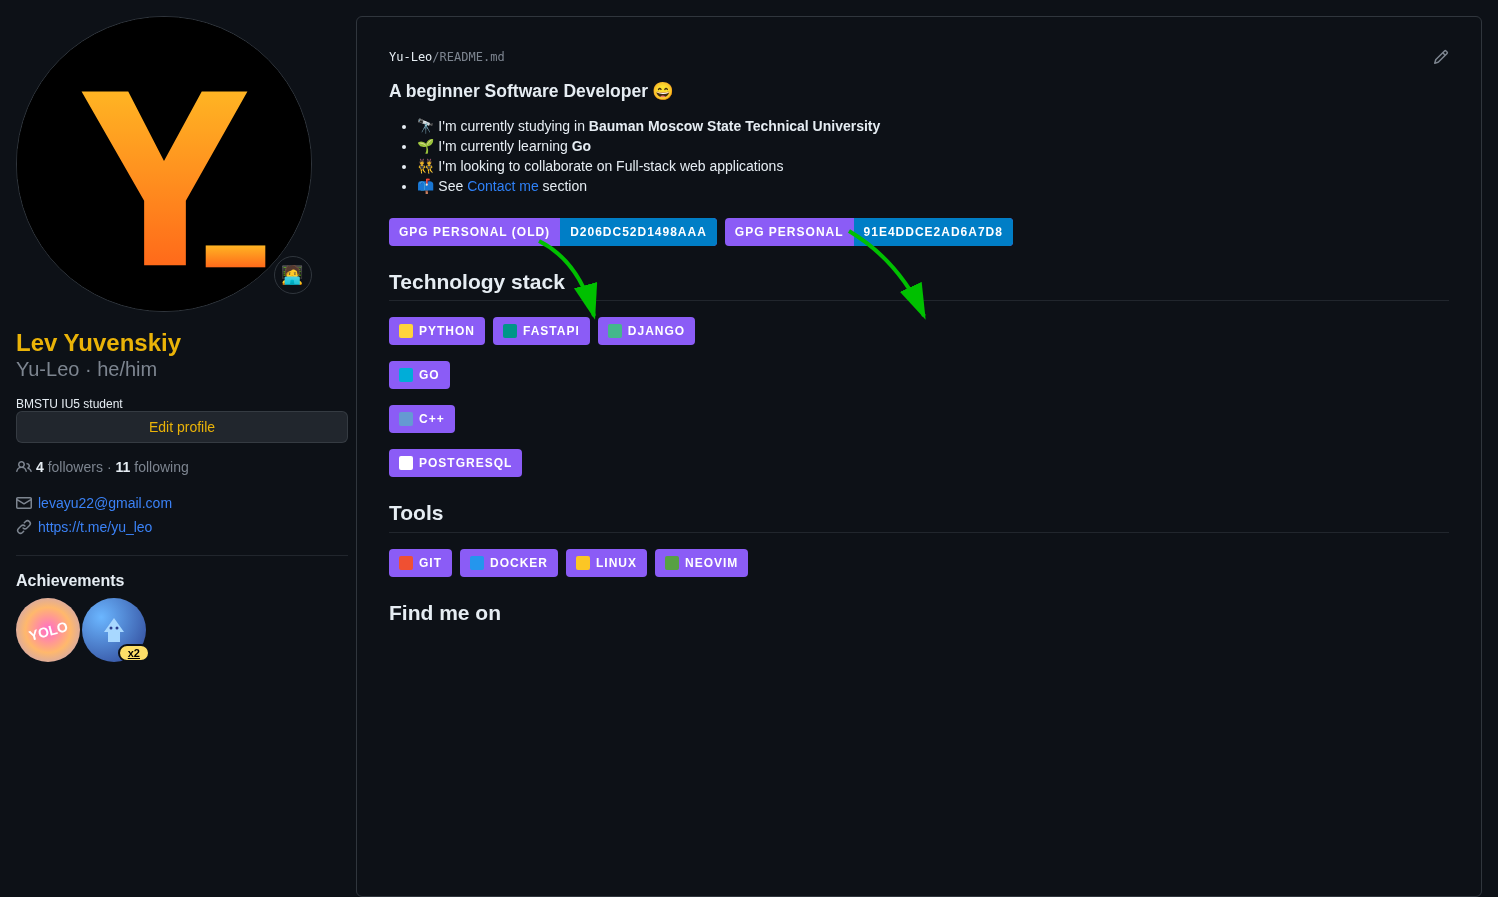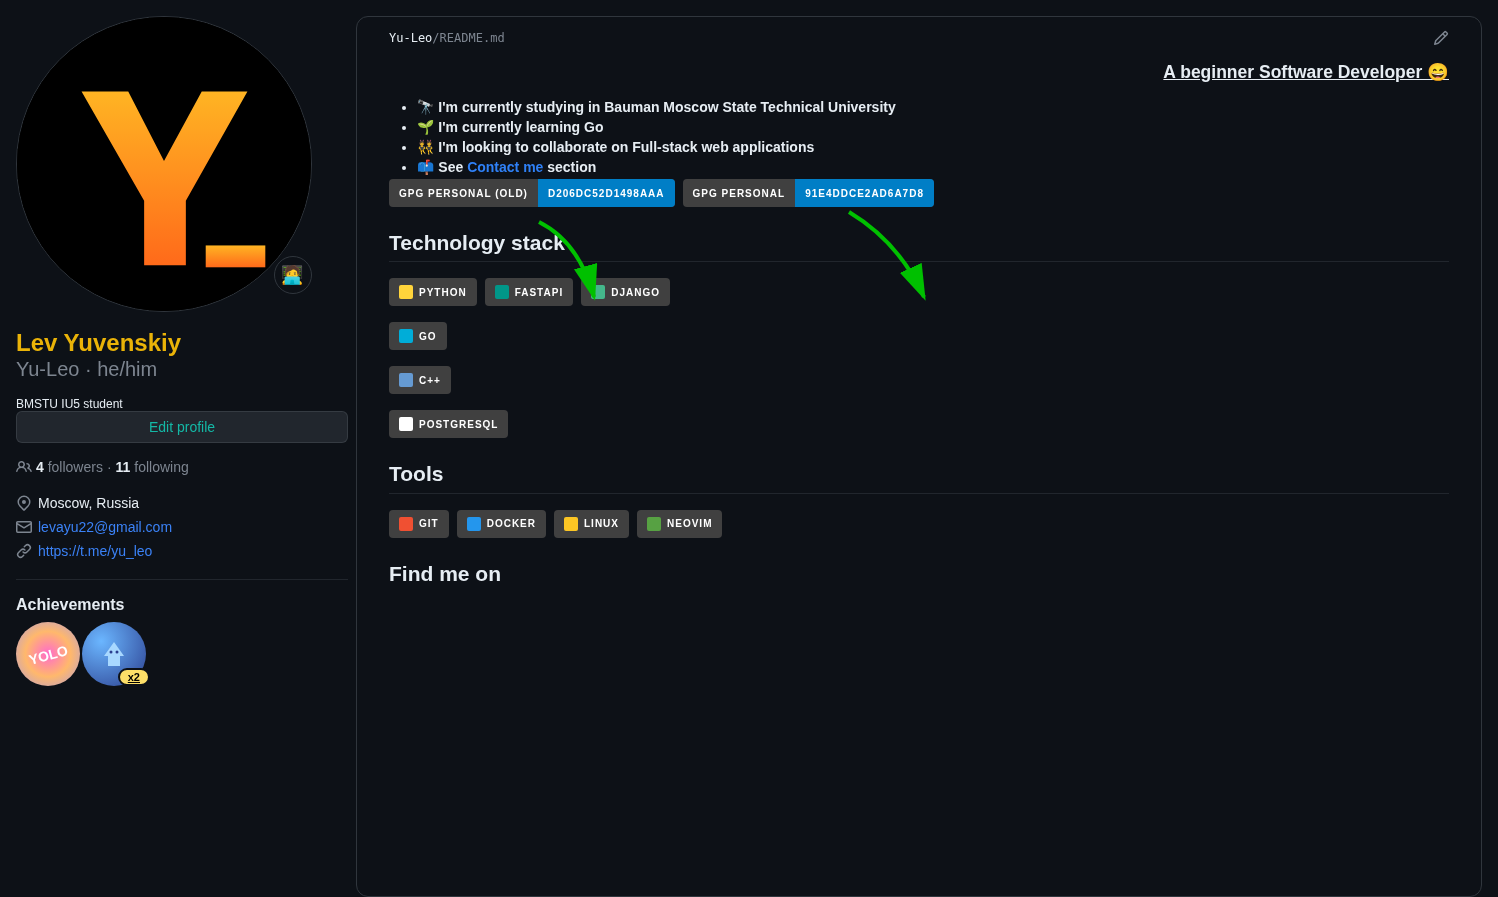--- a/index.html
+++ b/index.html
@@ -30,21 +30,21 @@
   width: 38px; height: 38px; border-radius: 50%;
   background: #0d1117; border: 1px solid #30363d;
   display: flex; align-items: center; justify-content: center;
   font-size: 18px;
 }
 .profile-name { font-size: 24px; font-weight: 600; line-height: 1.25; color: #eab308; }
 .profile-username { font-size: 20px; font-weight: 300; color: #7d8590; margin-bottom: 16px; }
 .profile-bio { font-size: 12px; margin-bottom: 0; }
 .edit-btn {
   width: 100%; padding: 5px 16px; font-size: 14px;
-  color: #14b8a6; background: #21262d; border: 1px solid rgba(240,246,252,0.1);
+  color: #eab308; background: #21262d; border: 1px solid rgba(240,246,252,0.1);
   border-radius: 6px; cursor: pointer; margin-bottom: 16px; line-height: 20px;
 }
 .follow-line { display: flex; align-items: center; gap: 4px; color: #7d8590; margin-bottom: 16px; }
 .follow-line a { color: #7d8590; text-decoration: none; }
 .follow-line b { color: #e6edf3; font-weight: 600; }
 .vcard-details { list-style: none; margin-bottom: 16px; }
 .vcard-details li { display: flex; align-items: center; gap: 6px; padding: 4px 0; color: #e6edf3; font-size: 14px; }
 .vcard-details li a { color: #3b82f6; text-decoration: none; }
 .divider { border: none; border-top: 1px solid #21262d; margin: 16px 0; }
 .achievements-title { font-size: 16px; font-weight: 600; margin-bottom: 8px; }
@@ -55,47 +55,47 @@
 }
 .ach-yolo { background: radial-gradient(circle, #ff6bcb 0%, #ffb86c 50%, #b19cd9 100%); }
 .ach-shark { background: radial-gradient(circle at 30% 30%, #6bb6ff 0%, #2b3f8f 100%); }
 .ach-count {
   position: absolute; bottom: 0; right: -4px;
   background: #fddf68; color: #000; font-size: 11px; font-weight: 600;
   padding: 1px 8px; border-radius: 10px; border: 2px solid #0d1117; text-decoration: underline;
 }
 .main {
   flex: 1; margin-top: 16px;
-  border: 1px solid #30363d; border-radius: 12px;
-  padding: 13px 32px;
+  border: 1px solid #30363d; border-radius: 6px;
+  padding: 32px 32px;
   min-width: 0;
 }
 .readme-header { display: flex; align-items: center; justify-content: space-between; margin-bottom: 16px; font-size: 12px; }
 .readme-path { font-family: ui-monospace, SFMono-Regular, monospace; font-size: 12px; color: #7d8590; }
 .readme-path a { color: #e6edf3; text-decoration: none; }
 .readme-path .ext { color: #7d8590; }
 .readme-body h1 {
   font-size: 2em; font-weight: 600; padding-bottom: 0.3em;
   border-bottom: 1px solid #21262d; margin-bottom: 16px;
 }
 .readme-body h2 {
   font-size: 1.5em; font-weight: 600; padding-bottom: 0.3em;
   border-bottom: 1px solid #21262d; margin-top: 24px; margin-bottom: 16px;
 }
 .readme-body h3 { font-size: 1.25em; font-weight: 600; margin-bottom: 16px; }
 .readme-body .hi { text-align: center; border: none; }
-.readme-body .subtitle { text-align: right; margin-bottom: 16px; text-decoration: underline; }
-.readme-body ul { padding-left: 2em; margin-bottom: 4px; font-weight: bold; }
+.readme-body .subtitle { text-align: left; margin-bottom: 16px; }
+.readme-body ul { padding-left: 2em; margin-bottom: 24px; }
 .readme-body ul li { margin-bottom: 4px; }
 .readme-body a.link { color: #2f81f7; text-decoration: none; }
 .badge-row { display: flex; flex-wrap: wrap; gap: 8px; margin-bottom: 16px; }
 .badge {
   display: inline-flex; align-items: center;
-  background: #404040; border-radius: 4px; overflow: hidden;
-  font-family: Verdana, Geneva, sans-serif; font-size: 10px; font-weight: 700;
+  background: #8b5cf6; border-radius: 4px; overflow: hidden;
+  font-family: Verdana, Geneva, sans-serif; font-size: 12px; font-weight: 700;
   letter-spacing: 1px; text-transform: uppercase; height: 28px;
 }
 .badge .bl { padding: 0 10px; color: #fff; display: flex; align-items: center; height: 100%; gap: 6px; }
 .badge .br { padding: 0 10px; background: #007ec6; color: #fff; display: flex; align-items: center; height: 100%; }
 .badge .ico { width: 14px; height: 14px; display: inline-flex; align-items: center; justify-content: center; font-style: normal; }
 .icon { width: 16px; height: 16px; fill: #7d8590; flex-shrink: 0; }
 .pencil-icon { fill: #7d8590; }
 .arrow { position: absolute; pointer-events: none; z-index: 10; }
 .readme-inner { position: relative; }
 </style>
@@ -131,26 +131,20 @@
     <svg class="icon" viewBox="0 0 16 16">
         <path d="M2 5.5a3.5 3.5 0 1 1 5.898 2.549 5.508 5.508 0 0 1 3.034 4.084.75.75 0 1 1-1.482.235 4 4 0 0 0-7.9 0 .75.75 0 0 1-1.482-.236A5.507 5.507 0 0 1 3.102 8.05 3.493 3.493 0 0 1 2 5.5ZM11 4a3.001 3.001 0 0 1 2.22 5.018 5.01 5.01 0 0 1 2.56 3.012.749.749 0 0 1-.885.954.752.752 0 0 1-.549-.514 3.507 3.507 0 0 0-2.522-2.372.75.75 0 0 1-.574-.73v-.352a.75.75 0 0 1 .416-.672A1.5 1.5 0 0 0 11 5.5.75.75 0 0 1 11 4Zm-5.5-.5a2 2 0 1 0-.001 3.999A2 2 0 0 0 5.5 3.5Z"></path>
       </svg>
     <a href="#"><b>4</b> <span>followers</span></a>
     <span>·</span>
     <a href="#"><b>11</b> <span>following</span></a>
   </div>
   <ul class="vcard-details">
     <li>
       <svg class="icon" viewBox="0 0 16 16">
-          <path d="m12.596 11.596-3.535 3.536a1.5 1.5 0 0 1-2.122 0l-3.535-3.536a6.5 6.5 0 1 1 9.192-9.193 6.5 6.5 0 0 1 0 9.193Zm-1.06-8.132v-.001a5 5 0 1 0-7.072 7.072L8 14.07l3.536-3.534a5 5 0 0 0 0-7.072ZM8 9a2 2 0 1 1-.001-3.999A2 2 0 0 1 8 9Z"></path>
-        </svg>
-      <span>Moscow, Russia</span>
-    </li>
-    <li>
-      <svg class="icon" viewBox="0 0 16 16">
           <path d="M1.75 2h12.5c.966 0 1.75.784 1.75 1.75v8.5A1.75 1.75 0 0 1 14.25 14H1.75A1.75 1.75 0 0 1 0 12.25v-8.5C0 2.784.784 2 1.75 2ZM1.5 12.251c0 .138.112.25.25.25h12.5a.25.25 0 0 0 .25-.25V5.809L8.38 9.397a.75.75 0 0 1-.76 0L1.5 5.809v6.442Zm13-8.181v-.32a.25.25 0 0 0-.25-.25H1.75a.25.25 0 0 0-.25.25v.32L8 7.88Z"></path>
         </svg>
       <a href="#">levayu22@gmail.com</a>
     </li>
     <li>
       <svg class="icon" viewBox="0 0 16 16">
           <path d="m7.775 3.275 1.25-1.25a3.5 3.5 0 1 1 4.95 4.95l-2.5 2.5a3.5 3.5 0 0 1-4.95 0 .751.751 0 0 1 .018-1.042.751.751 0 0 1 1.042-.018 1.998 1.998 0 0 0 2.83 0l2.5-2.5a2.002 2.002 0 0 0-2.83-2.83l-1.25 1.25a.751.751 0 0 1-1.042-.018.751.751 0 0 1-.018-1.042Zm-4.69 9.64a1.998 1.998 0 0 0 2.83 0l1.25-1.25a.751.751 0 0 1 1.042.018.751.751 0 0 1 .018 1.042l-1.25 1.25a3.5 3.5 0 1 1-4.95-4.95l2.5-2.5a3.5 3.5 0 0 1 4.95 0 .751.751 0 0 1-.018 1.042.751.751 0 0 1-1.042.018 1.998 1.998 0 0 0-2.83 0l-2.5 2.5a1.998 1.998 0 0 0 0 2.83Z"></path>
         </svg>
       <a href="#">https://t.me/yu_leo</a>
     </li>

